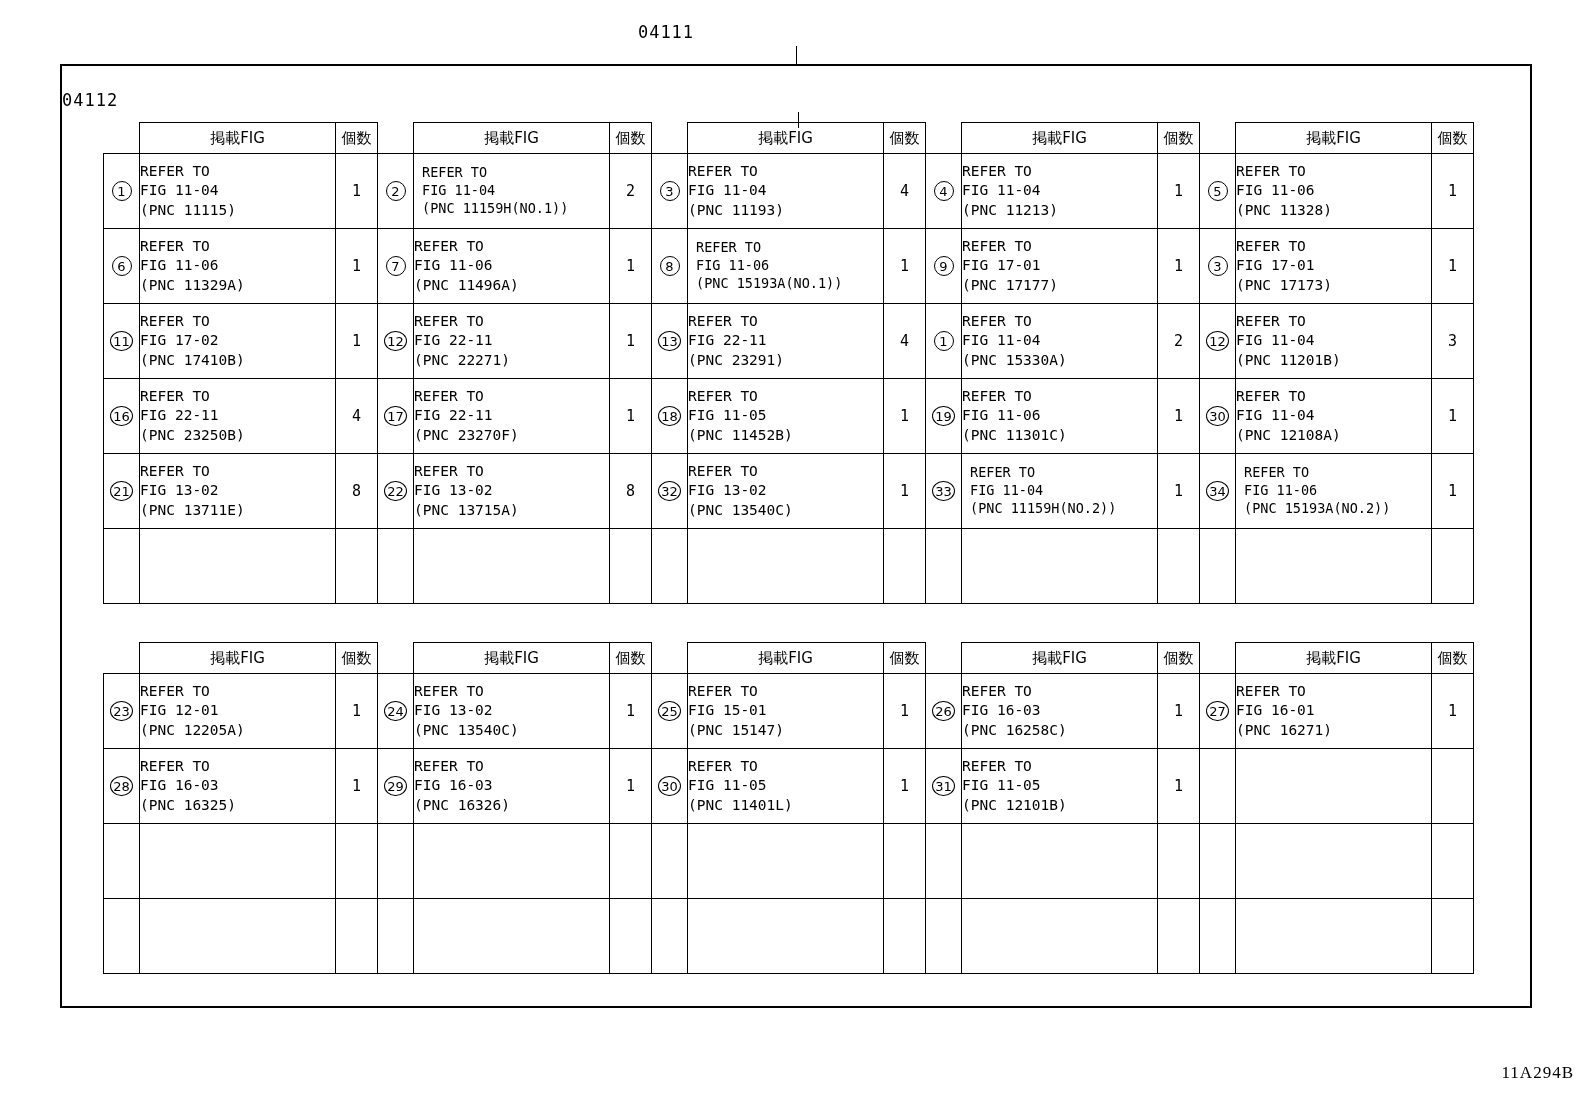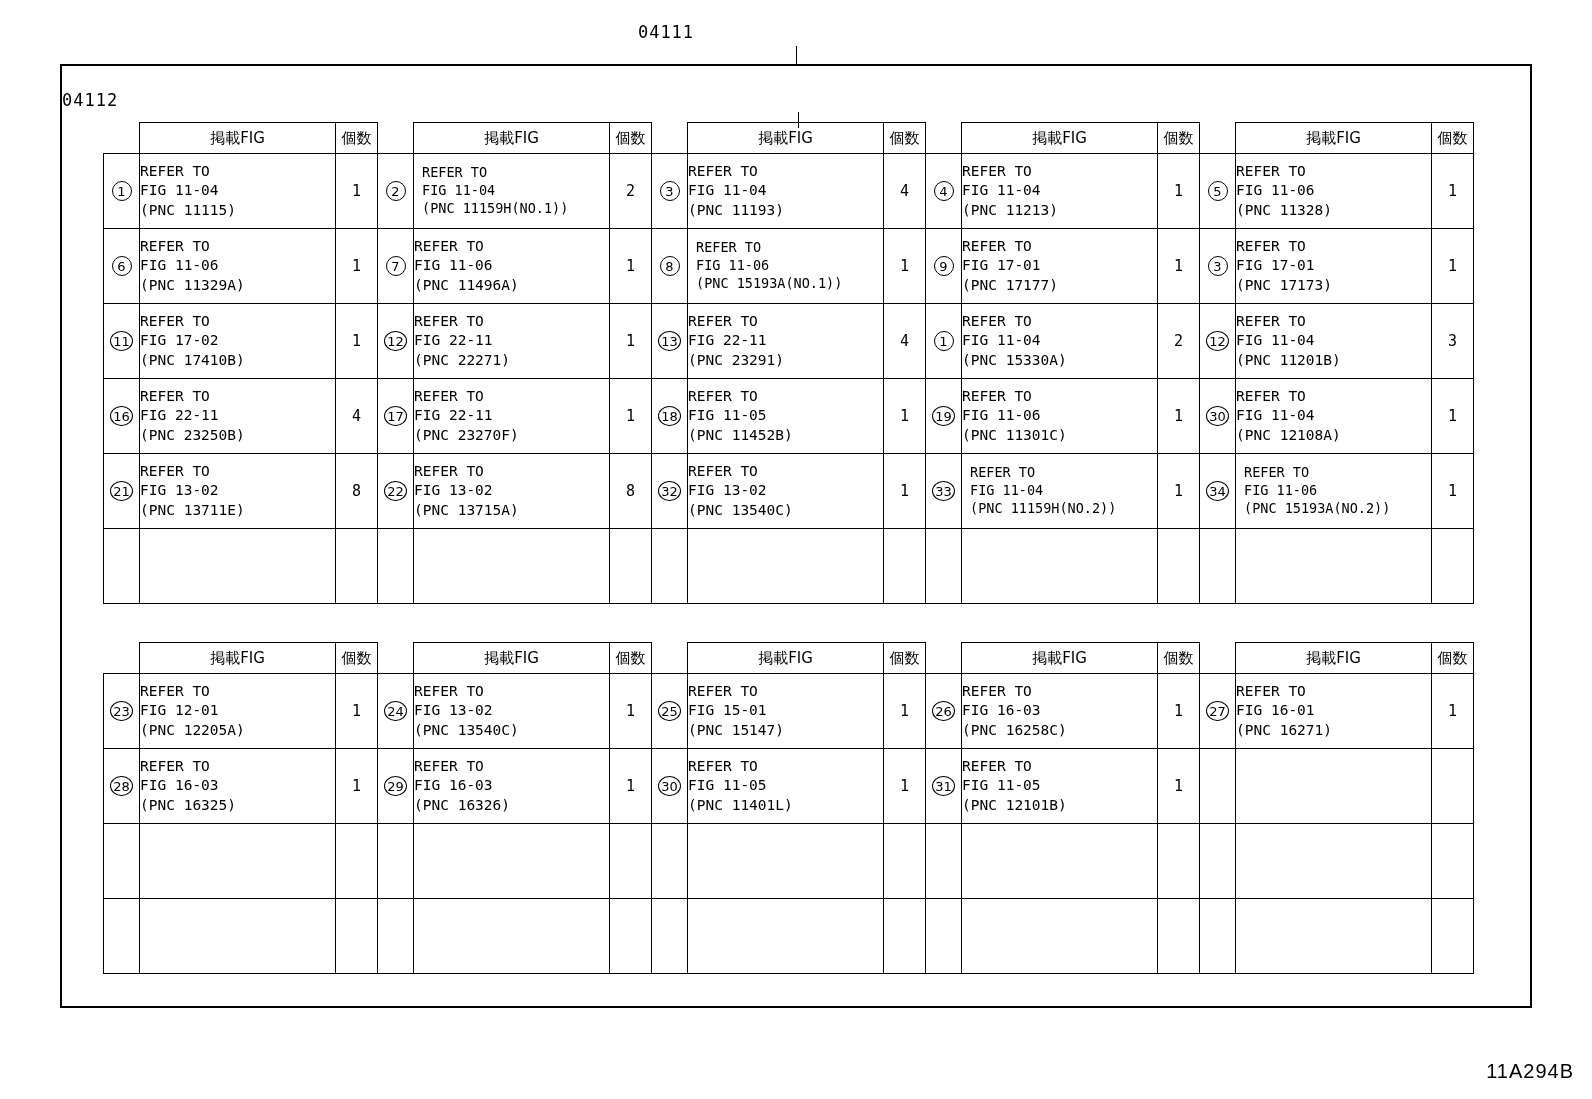--- a/index.html
+++ b/index.html
@@ -120,22 +120,22 @@
   .row-data td { height: 74px; }
   .row-empty td { height: 74px; }
 
   .tbl1 { left: 20px; top: 56px; }
   .tbl2 { left: 20px; top: 576px; }
 
   .corner-code {
     position: absolute;
     right: 18px;
     bottom: 16px;
-    font-size: 20px;
-    font-family: Liberation Sans, sans-serif;
+    font-size: 17px;
+    font-family: Liberation Serif, serif;
     letter-spacing: 1px;
     margin-left: 28px;
   }
 </style>
 </head>
 <body>
 
 <div class="top-label">04111</div>
 <div class="top-tick"></div>
 

